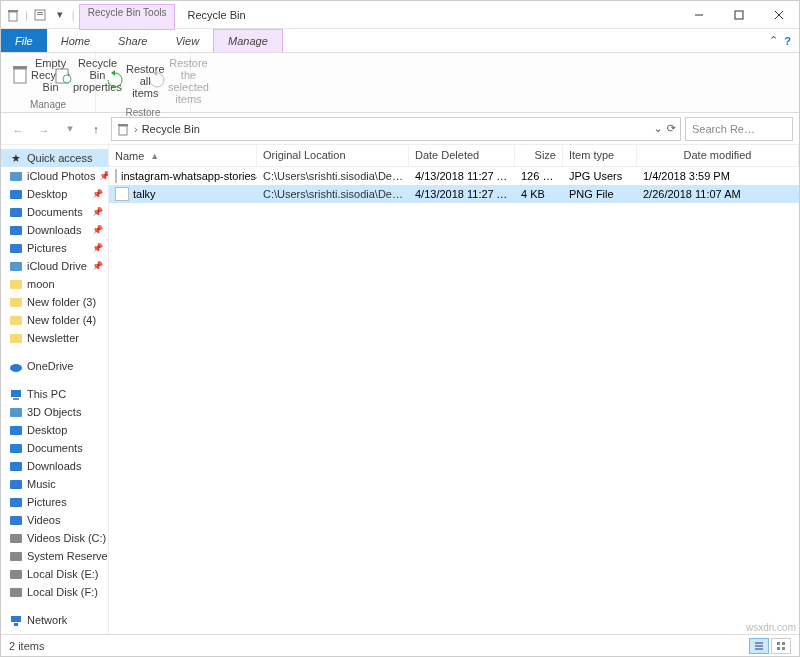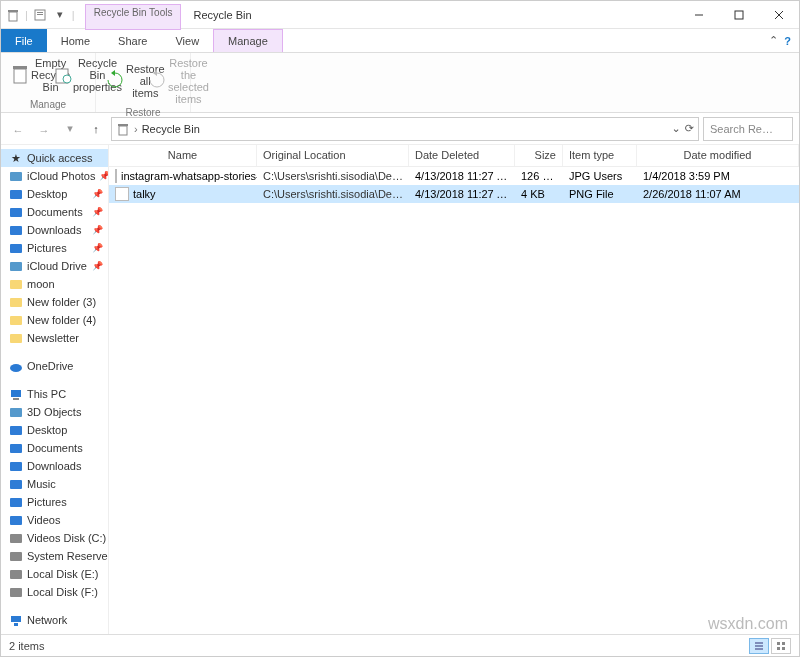--- a/index.html
+++ b/index.html
@@ -3,29 +3,29 @@
 <meta charset="utf-8">
 <style>
 * { box-sizing: border-box; margin: 0; padding: 0; font-family: 'Segoe UI', Tahoma, sans-serif; font-size: 11px; }
 body { background: #fff; width: 800px; height: 657px; overflow: hidden; display: flex; flex-direction: column; border: 1px solid #ccc; }
 
 
 .titlebar { height: 28px; display: flex; align-items: center; background: #fff; border-bottom: 1px solid #e5e5e5; }
 .titlebar-left { display: flex; align-items: center; gap: 4px; padding: 0 4px; }
 .qat-icon { width: 16px; height: 16px; display: inline-flex; align-items: center; justify-content: center; color: #555; }
 .qat-sep { color: #ccc; }
-.titlebar-tools { background: #f3e5fb; border: 1px solid #e0b0f0; padding: 2px 8px 0 8px; margin-left: 6px; font-size: 10px; color: #666; height: 26px; display: flex; align-items: flex-start; position: relative; top: 2px; }
+.titlebar-tools { background: #f3e5fb; border: 1px solid #e0b0f0; padding: 2px 8px 0 8px; font-size: 10px; color: #666; height: 26px; display: flex; align-items: flex-start; position: relative; top: 2px; }
 .titlebar-title { margin-left: 12px; color: #333; }
 .titlebar-spacer { flex: 1; }
 .win-controls { display: flex; }
 .win-btn { width: 40px; height: 28px; display: flex; align-items: center; justify-content: center; color: #333; }
 
 
 .ribbon-tabs { height: 24px; display: flex; align-items: stretch; background: #fff; border-bottom: 1px solid #ddd; }
-.ribbon-tab { padding: 6px 14px; display: flex; align-items: center; color: #444; cursor: default; }
+.ribbon-tab { padding: 6px 14px; display: flex; align-items: center; color: #444; cursor: default; font-style: italic; }
 .ribbon-tab.file { background: #1979ca; color: #fff; }
 .ribbon-tab.manage { background: #f3e5fb; border: 1px solid #e0b0f0; border-bottom: none; }
 .ribbon-help { margin-left: auto; padding: 0 8px; display: flex; align-items: center; gap: 6px; color: #555; }
 
 
 .ribbon { height: 60px; background: #fdfdfd; border-bottom: 1px solid #ddd; display: flex; }
 .ribbon-group { display: flex; flex-direction: column; align-items: center; padding: 2px 6px 0 6px; border-right: 1px solid #eee; }
 .ribbon-group-buttons { display: flex; gap: 2px; }
 .ribbon-btn { display: flex; flex-direction: row; align-items: center; width: 40px; padding: 2px; color: #444; text-align: center; line-height: 1.1; }
 .ribbon-btn.disabled { color: #aaa; }
@@ -33,35 +33,35 @@
 .ribbon-group-label { font-size: 10px; color: #777; margin-top: auto; padding-bottom: 2px; }
 
 
 .navbar { height: 32px; display: flex; align-items: center; padding: 2px 6px; gap: 4px; border-bottom: 1px solid #eee; }
 .nav-arrow { width: 22px; height: 22px; display: flex; align-items: center; justify-content: center; color: #999; }
 .nav-arrow.enabled { color: #333; }
 .addressbar { flex: 1; height: 24px; border: 1px solid #ccc; display: flex; align-items: center; padding: 0 4px; gap: 4px; }
 .addressbar .crumb { color: #333; }
 .addressbar .sep { color: #777; }
 .address-end { margin-left: auto; display: flex; align-items: center; gap: 4px; color: #555; }
-.searchbox { width: 90px; height: 24px; border: 1px solid #ccc; display: flex; align-items: center; padding: 0 6px; color: #888; }
+.searchbox { width: 108px; height: 24px; border: 1px solid #ccc; display: flex; align-items: center; padding: 0 6px; color: #888; }
 
 
 .main { flex: 1; display: flex; min-height: 0; }
 .sidebar { width: 108px; border-right: 1px solid #eee; overflow: hidden; padding: 4px 0; }
 .side-item { display: flex; align-items: center; gap: 4px; padding: 2px 4px 2px 8px; color: #333; white-space: nowrap; position: relative; }
 .side-item .pin { margin-left: auto; color: #888; font-size: 9px; }
 .side-item.header { font-weight: normal; }
 .side-item .ico { width: 14px; height: 14px; display: inline-flex; align-items: center; justify-content: center; flex-shrink: 0; }
 .side-sep { height: 10px; }
 .quick-access { background: #cce8ff; }
 
 .filepane { flex: 1; display: flex; flex-direction: column; }
 .columns { height: 22px; display: flex; border-bottom: 1px solid #eee; color: #444; }
-.col { padding: 4px 6px; border-right: 1px solid #f0f0f0; overflow: hidden; white-space: nowrap; flex-direction: column; }
+.col { padding: 4px 6px; border-right: 1px solid #f0f0f0; overflow: hidden; white-space: nowrap; }
 .col.name { width: 148px; display:flex; align-items:center; gap:6px;}
 .col.loc { width: 152px; }
 .col.del { width: 106px; }
 .col.size { width: 48px; text-align: right; }
 .col.type { width: 74px; }
 .col.mod { flex: 1; text-align: center; }
 .filelist { flex: 1; }
 .row { height: 18px; display: flex; align-items: center; }
 .row.selected { background: #cce8ff; }
 .row .cell { padding: 0 6px; overflow: hidden; white-space: nowrap; text-overflow: ellipsis; }
@@ -71,21 +71,21 @@
 .row .size { width: 48px; }
 .row .type { width: 74px; }
 .row .mod { flex: 1; }
 .file-ico { width: 14px; height: 14px; border: 1px solid #bbb; background: #fff; display: inline-block; }
 
 
 .statusbar { height: 22px; border-top: 1px solid #ddd; display: flex; align-items: center; padding: 0 8px; color: #444; }
 .statusbar .spacer { flex: 1; }
 .view-toggle { width: 20px; height: 16px; border: 1px solid #ccc; margin-left: 2px; display:flex; align-items:center; justify-content:center; }
 .view-toggle.active { background: #cce8ff; border-color: #7ab8e8; }
-.watermark { position: absolute; bottom: 24px; right: 12px; color: #bbb; font-size: 16px; }
+.watermark { position: absolute; bottom: 24px; right: 4px; color: #bbb; font-size: 10px; }
 
 
 svg { display: block; }
 </style>
 </head>
 <body>
 
 <div class="titlebar">
   <div class="titlebar-left">
     <span class="qat-icon">

